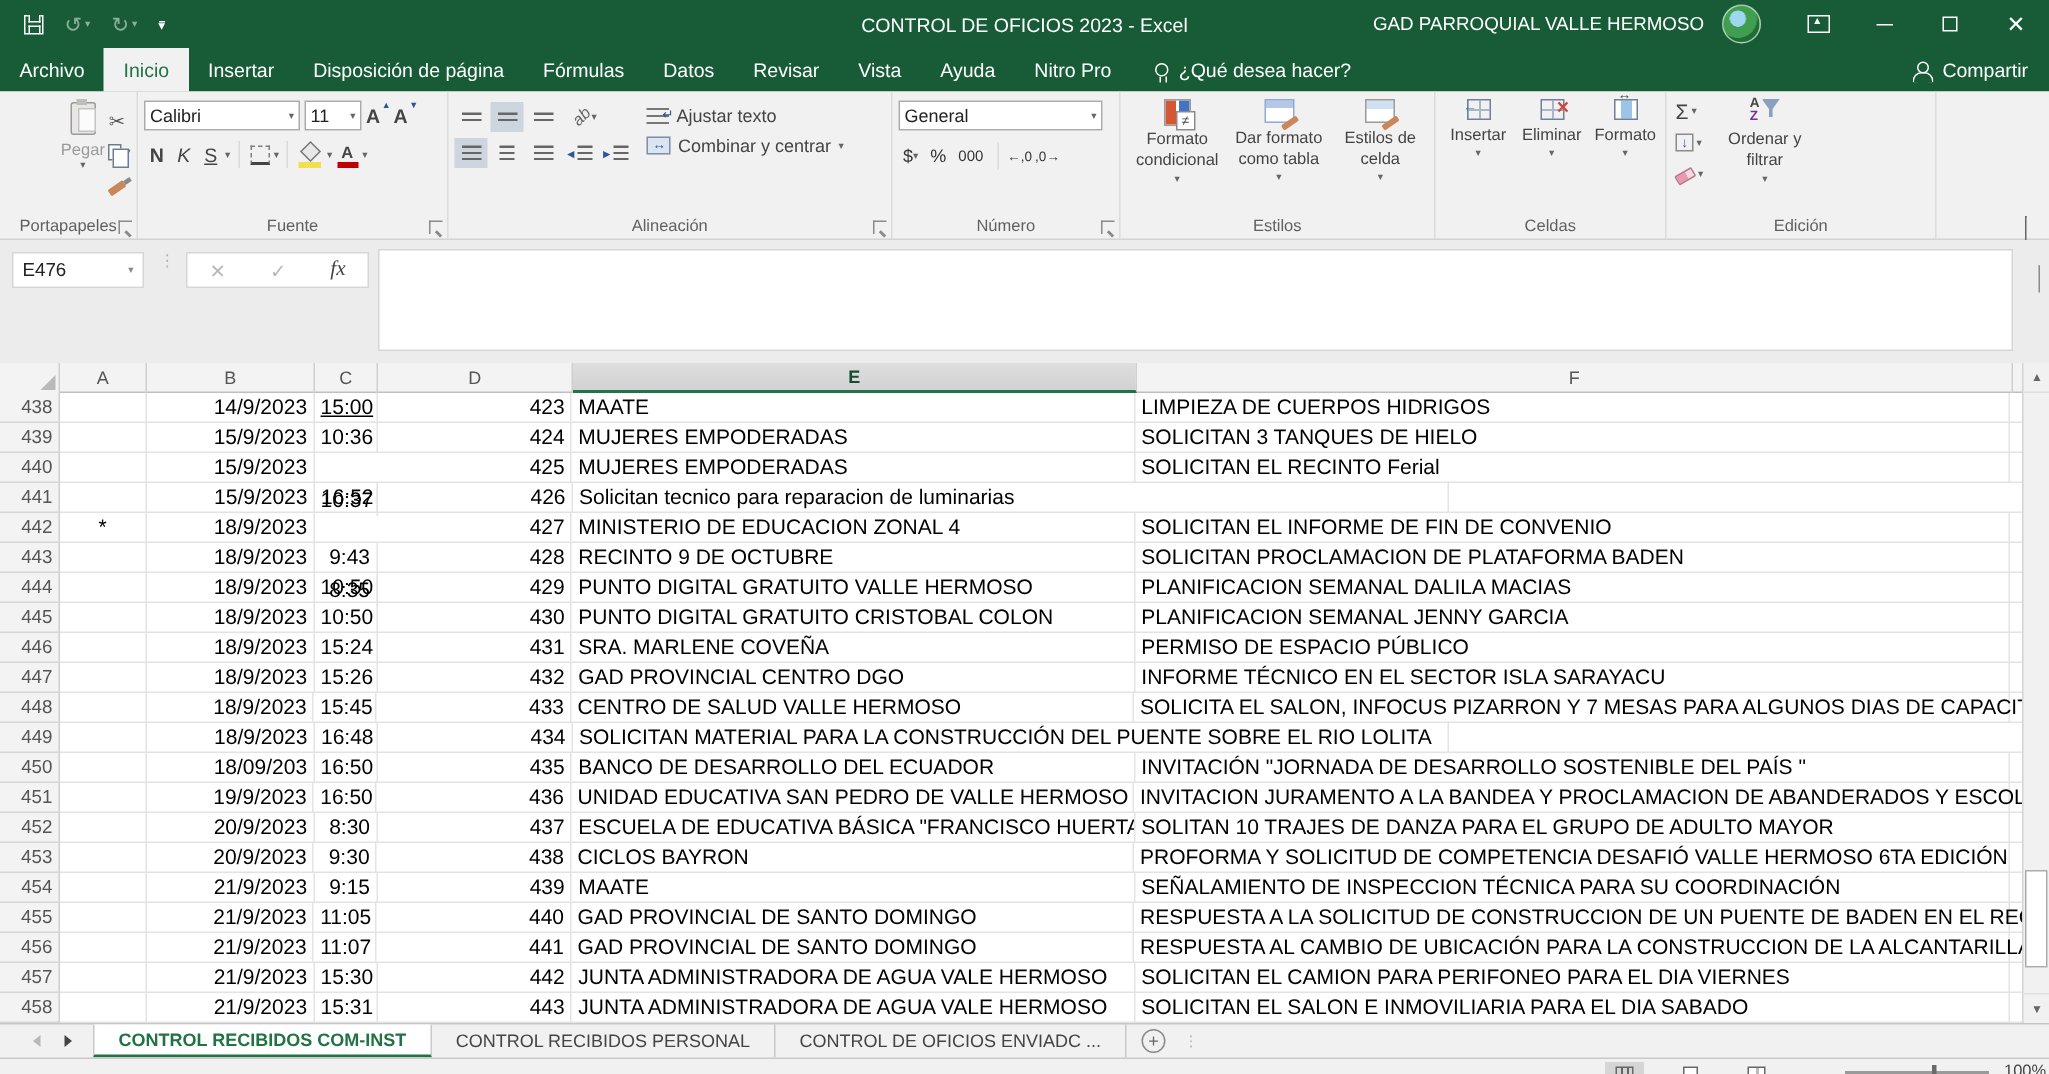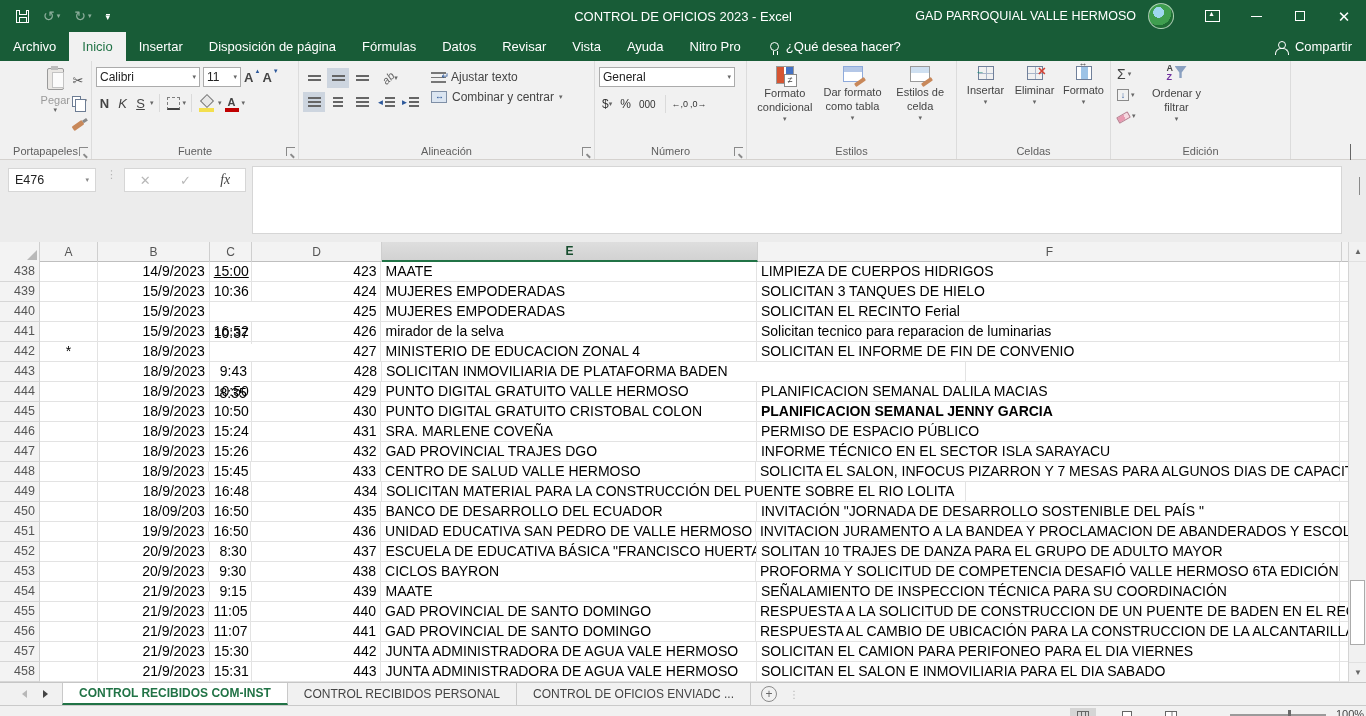--- a/index.html
+++ b/index.html
@@ -520,80 +520,80 @@
           <div class="gcell" style="width: 376px;"><span>MUJERES EMPODERADAS</span></div>
           <div class="gcell ovf" style="width: 584px;"><span>SOLICITAN EL RECINTO Ferial</span></div>
           <div class="gcell sliver" style="width: 6px;"></div>
         </div>
         <div class="grid-row">
           <div class="gcell rowhdr" style="width: 40px;"><span>441</span></div>
           <div class="gcell ctr" style="width: 58px;"></div>
           <div class="gcell num" style="width: 112px;"><span>15/9/2023</span></div>
           <div class="gcell num" style="width: 42px;"><span>16:52</span></div>
           <div class="gcell num" style="width: 130px;"><span>426</span></div>
-          <div class="gcell" style="width: 376px;"><span>mirador de la selva</span></div>
           <div class="gcell ovf" style="width: 584px;"><span>Solicitan tecnico para reparacion de luminarias</span></div>
           <div class="gcell sliver" style="width: 6px;"></div>
         </div>
         <div class="grid-row">
           <div class="gcell rowhdr" style="width: 40px;"><span>442</span></div>
           <div class="gcell ctr" style="width: 58px;"><span>*</span></div>
           <div class="gcell num" style="width: 112px;"><span>18/9/2023</span></div>
           <div class="gcell num" style="width: 42px; margin-top: 42px;"><span>8:35</span></div>
           <div class="gcell num" style="width: 130px;"><span>427</span></div>
           <div class="gcell" style="width: 376px;"><span>MINISTERIO DE EDUCACION ZONAL 4</span></div>
           <div class="gcell ovf" style="width: 584px;"><span>SOLICITAN EL INFORME DE FIN DE CONVENIO</span></div>
           <div class="gcell sliver" style="width: 6px;"></div>
         </div>
         <div class="grid-row">
           <div class="gcell rowhdr" style="width: 40px;"><span>443</span></div>
           <div class="gcell ctr" style="width: 58px;"></div>
           <div class="gcell num" style="width: 112px;"><span>18/9/2023</span></div>
           <div class="gcell num" style="width: 42px;"><span>9:43</span></div>
           <div class="gcell num" style="width: 130px;"><span>428</span></div>
-          <div class="gcell ovf" style="width: 584px;"><span>SOLICITAN INMOVILIARIA DE PLATAFORMA BADEN</span></div>
+          <div class="gcell" style="width: 376px;"><span>RECINTO 9 DE OCTUBRE</span></div>
+          <div class="gcell ovf" style="width: 584px;"><span>SOLICITAN PROCLAMACION DE PLATAFORMA BADEN</span></div>
           <div class="gcell sliver" style="width: 6px;"></div>
         </div>
         <div class="grid-row">
           <div class="gcell rowhdr" style="width: 40px;"><span>444</span></div>
           <div class="gcell ctr" style="width: 58px;"></div>
           <div class="gcell num" style="width: 112px;"><span>18/9/2023</span></div>
           <div class="gcell num" style="width: 42px;"><span>10:50</span></div>
           <div class="gcell num" style="width: 130px;"><span>429</span></div>
           <div class="gcell" style="width: 376px;"><span>PUNTO DIGITAL GRATUITO VALLE HERMOSO</span></div>
           <div class="gcell ovf" style="width: 584px;"><span>PLANIFICACION SEMANAL DALILA MACIAS</span></div>
           <div class="gcell sliver" style="width: 6px;"></div>
         </div>
         <div class="grid-row">
           <div class="gcell rowhdr" style="width: 40px;"><span>445</span></div>
           <div class="gcell ctr" style="width: 58px;"></div>
           <div class="gcell num" style="width: 112px;"><span>18/9/2023</span></div>
           <div class="gcell num" style="width: 42px;"><span>10:50</span></div>
           <div class="gcell num" style="width: 130px;"><span>430</span></div>
           <div class="gcell" style="width: 376px;"><span>PUNTO DIGITAL GRATUITO CRISTOBAL COLON</span></div>
-          <div class="gcell ovf" style="width: 584px; font-weight: bold;"><span>PLANIFICACION SEMANAL JENNY GARCIA</span></div>
+          <div class="gcell ovf" style="width: 584px;"><span>PLANIFICACION SEMANAL JENNY GARCIA</span></div>
           <div class="gcell sliver" style="width: 6px;"></div>
         </div>
         <div class="grid-row">
           <div class="gcell rowhdr" style="width: 40px;"><span>446</span></div>
           <div class="gcell ctr" style="width: 58px;"></div>
           <div class="gcell num" style="width: 112px;"><span>18/9/2023</span></div>
           <div class="gcell num" style="width: 42px;"><span>15:24</span></div>
           <div class="gcell num" style="width: 130px;"><span>431</span></div>
           <div class="gcell" style="width: 376px;"><span>SRA. MARLENE COVEÑA</span></div>
           <div class="gcell ovf" style="width: 584px;"><span>PERMISO DE ESPACIO PÚBLICO</span></div>
           <div class="gcell sliver" style="width: 6px;"></div>
         </div>
         <div class="grid-row">
           <div class="gcell rowhdr" style="width: 40px;"><span>447</span></div>
           <div class="gcell ctr" style="width: 58px;"></div>
           <div class="gcell num" style="width: 112px;"><span>18/9/2023</span></div>
           <div class="gcell num" style="width: 42px;"><span>15:26</span></div>
           <div class="gcell num" style="width: 130px;"><span>432</span></div>
-          <div class="gcell" style="width: 376px;"><span>GAD PROVINCIAL TRAJES DGO</span></div>
+          <div class="gcell" style="width: 376px;"><span>GAD PROVINCIAL CENTRO DGO</span></div>
           <div class="gcell ovf" style="width: 584px;"><span>INFORME TÉCNICO EN EL SECTOR ISLA SARAYACU</span></div>
           <div class="gcell sliver" style="width: 6px;"></div>
         </div>
         <div class="grid-row">
           <div class="gcell rowhdr" style="width: 40px;"><span>448</span></div>
           <div class="gcell ctr" style="width: 58px;"></div>
           <div class="gcell num" style="width: 112px;"><span>18/9/2023</span></div>
           <div class="gcell num" style="width: 42px;"><span>15:45</span></div>
           <div class="gcell num" style="width: 130px;"><span>433</span></div>
           <div class="gcell" style="width: 376px;"><span>CENTRO DE SALUD VALLE HERMOSO</span></div>

